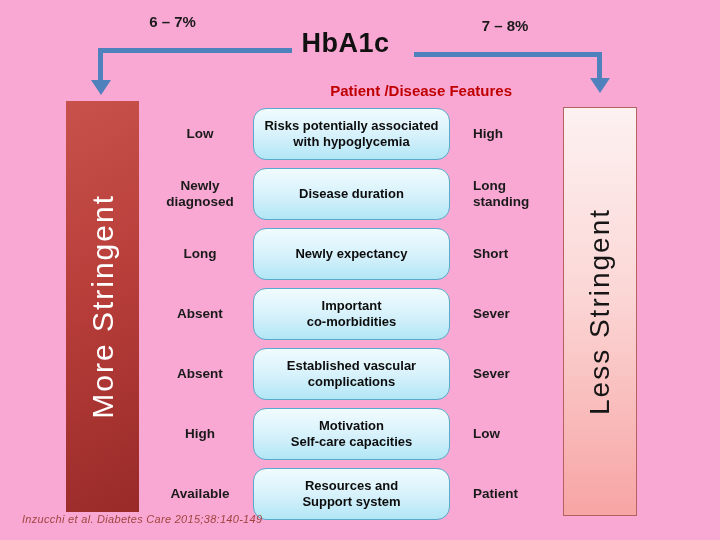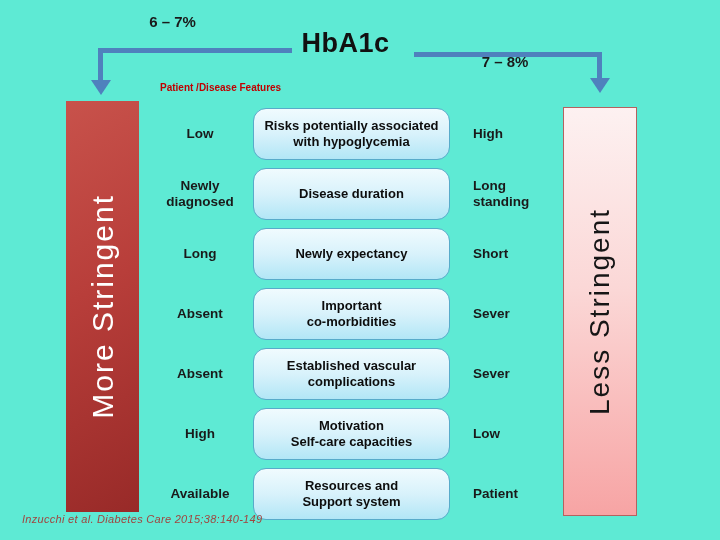--- a/index.html
+++ b/index.html
@@ -1,39 +1,39 @@
 <!DOCTYPE html>
 <html><head>
 <meta charset="utf-8">
 <style>
   html,body{margin:0;padding:0;background:#fff;}
   .canvas{
-    position:relative;width:720px;height:540px;background:#5eead4;overflow:hidden;
+    position:relative;width:720px;height:540px;background:#f9a8d4;overflow:hidden;
     font-family:"Liberation Sans",sans-serif;
   }
   
   .h-line,.v-line{position:absolute;background:#4f81bd;}
   .h-line{height:5px;}
   .v-line{width:5px;}
   .arrow-head{
     position:absolute;width:0;height:0;
     border-left:10px solid transparent;border-right:10px solid transparent;
     border-top:15px solid #4f81bd;
   }
   .range-label{
     position:absolute;font-size:15px;font-weight:bold;color:#1a1a1a;
     text-align:center;
   }
   .hba1c{
     position:absolute;left:283px;top:28px;width:125px;text-align:center;
     font-size:27px;font-weight:bold;color:#111;letter-spacing:0.5px;
   }
   .subtitle{
-    position:absolute;left:160px;top:82px;width:352px;text-align:left;
-    font-size:10px;font-weight:bold;color:#c00000;
+    position:absolute;left:160px;top:82px;width:352px;text-align:right;
+    font-size:15px;font-weight:bold;color:#c00000;
   }
   
   .bar{position:absolute;display:flex;align-items:center;justify-content:center;}
   .bar-more{
     left:66px;top:101px;width:73px;height:411px;
     background:linear-gradient(150deg,#c8524b 0%,#b83e3a 45%,#982a28 100%);
   }
   .bar-less{
     left:563px;top:107px;width:74px;height:409px;box-sizing:border-box;
     border:1px solid #b4625f;
@@ -79,21 +79,21 @@
   <div class="h-line" style="left:98px;top:48px;width:194px;"></div>
   <div class="v-line" style="left:98px;top:48px;height:33px;"></div>
   <div class="arrow-head" style="left:91px;top:80px;"></div>
 
   <div class="h-line" style="left:414px;top:52px;width:188px;"></div>
   <div class="v-line" style="left:597px;top:52px;height:27px;"></div>
   <div class="arrow-head" style="left:590px;top:78px;"></div>
 
   <div class="range-label" style="left:105px;top:13px;width:135px;">6 – 7%</div>
   <div class="hba1c">HbA1c</div>
-  <div class="range-label" style="left:440px;top:17px;width:130px;margin-top:36px;">7 – 8%</div>
+  <div class="range-label" style="left:440px;top:17px;width:130px;">7 – 8%</div>
 
   <div class="subtitle">Patient /Disease Features</div>
 
   <div class="bar bar-more">
     <span class="bar-text">More Stringent</span>
   </div>
   <div class="bar bar-less">
     <span class="bar-text">Less Stringent</span>
   </div>
 

